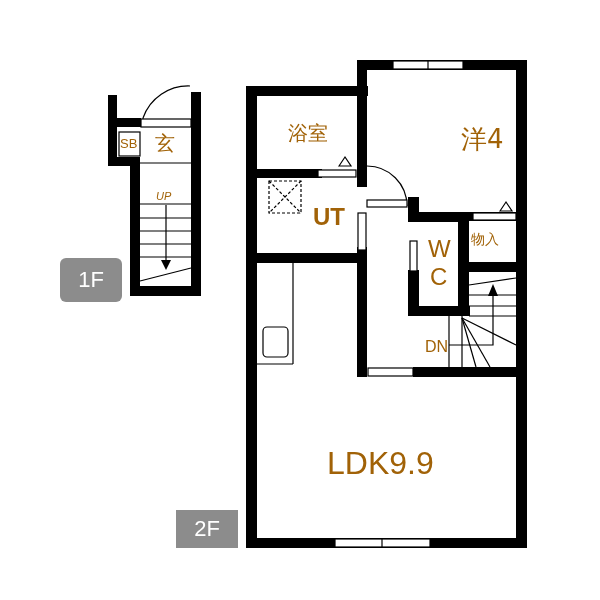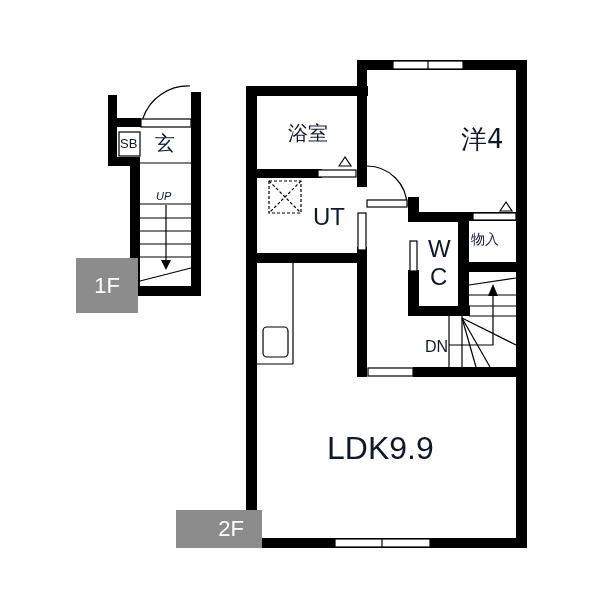--- a/index.html
+++ b/index.html
@@ -1,18 +1,18 @@
 <!DOCTYPE html>
 <html><head>
 <meta charset="utf-8">
 <style>
   html, body { margin:0; padding:0; background:#ffffff; }
   body { width:600px; height:600px; position:relative; overflow:hidden; font-family:"DejaVu Sans", sans-serif; }
   #plan { position:absolute; left:0; top:0; }
-  .lbl { position:absolute; color:#0f172a; white-space:nowrap; line-height:1; }
+  .lbl { position:absolute; color:#a16207; white-space:nowrap; line-height:1; }
   .floor-badge { position:absolute; background:#8c8c8c; color:#fff; display:flex; align-items:center; justify-content:center; font-family:"Liberation Sans", sans-serif; font-size:22px; }
 </style>
 </head>
 <body>
 
 <svg id="plan" width="600" height="600" viewBox="0 0 600 600">
 
   <g fill="#000">
 
     <rect x="108" y="95" width="9" height="70"></rect>
@@ -125,22 +125,22 @@
     <polyline points="449,345 493,345 493,290"></polyline>
   </g>
   <polygon points="488,296 493,284 498,296" fill="#000"></polygon>
 </svg>
 
 <div class="lbl" style="left:120px;top:137px;font-size:13px;font-family:'Liberation Sans',sans-serif;">SB</div>
 <div class="lbl" style="left:155px;top:133px;font-size:20px;">玄</div>
 <div class="lbl" style="left:156px;top:191px;font-size:11px;font-family:'Liberation Sans',sans-serif;font-style:italic;">UP</div>
 
 <div class="lbl" style="left:288px;top:123px;font-size:20px;">浴室</div>
-<div class="lbl" style="left:313px;top:205px;font-size:24px;font-family:'Liberation Sans',sans-serif;">UT</div>
+<div class="lbl" style="left:313px;top:205px;font-size:24px;font-family:'Liberation Sans',sans-serif;font-weight:bold;">UT</div>
 <div class="lbl" style="left:420px;top:126px;font-size:26px;margin-left:41px;">洋4</div>
 <div class="lbl" style="left:471px;top:232px;font-size:14px;">物入</div>
 <div class="lbl" style="left:428px;top:237px;font-size:24px;font-family:'Liberation Sans',sans-serif;">W</div>
 <div class="lbl" style="left:430px;top:265px;font-size:24px;font-family:'Liberation Sans',sans-serif;">C</div>
 <div class="lbl" style="left:425px;top:339px;font-size:16px;font-family:'Liberation Sans',sans-serif;">DN</div>
-<div class="lbl" style="left:327px;top:432px;font-size:32px;font-family:'Liberation Sans',sans-serif;">LDK9.9</div>
+<div class="lbl" style="left:327px;top:447px;font-size:32px;font-family:'Liberation Sans',sans-serif;">LDK9.9</div>
 
-<div class="floor-badge" style="left:76px;top:258px;width:62px;height:55px;">1F</div>
-<div class="floor-badge" style="left:176px;top:510px;width:62px;height:38px;padding-left:24px;">2F</div>
+<div class="floor-badge" style="left:60px;top:258px;width:62px;height:44px;border-radius:6px;">1F</div>
+<div class="floor-badge" style="left:176px;top:510px;width:62px;height:38px;">2F</div>
 
 </body></html>

